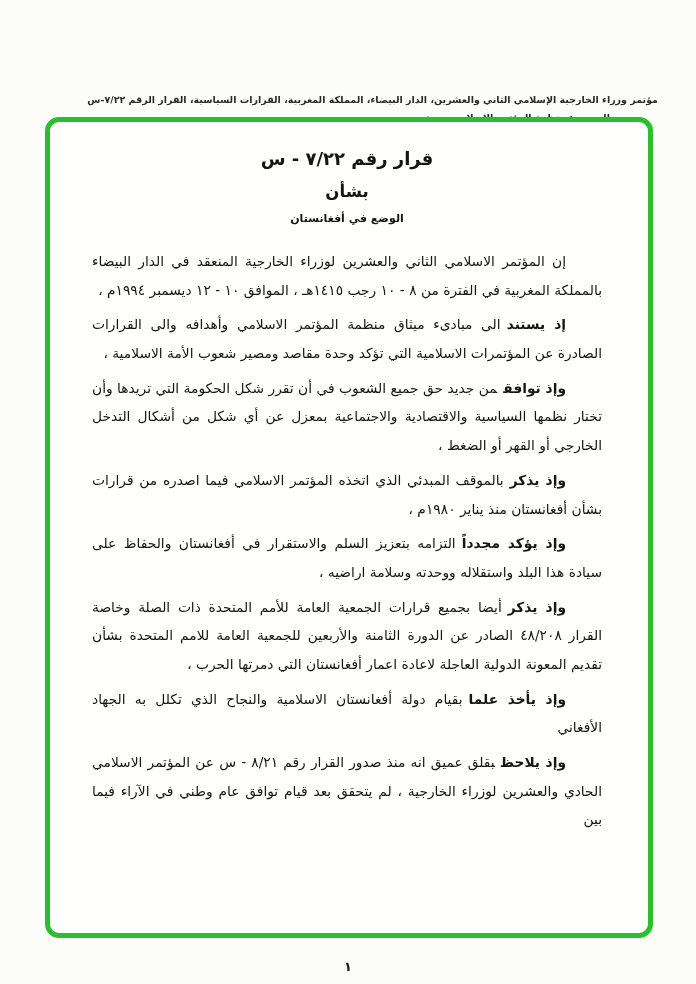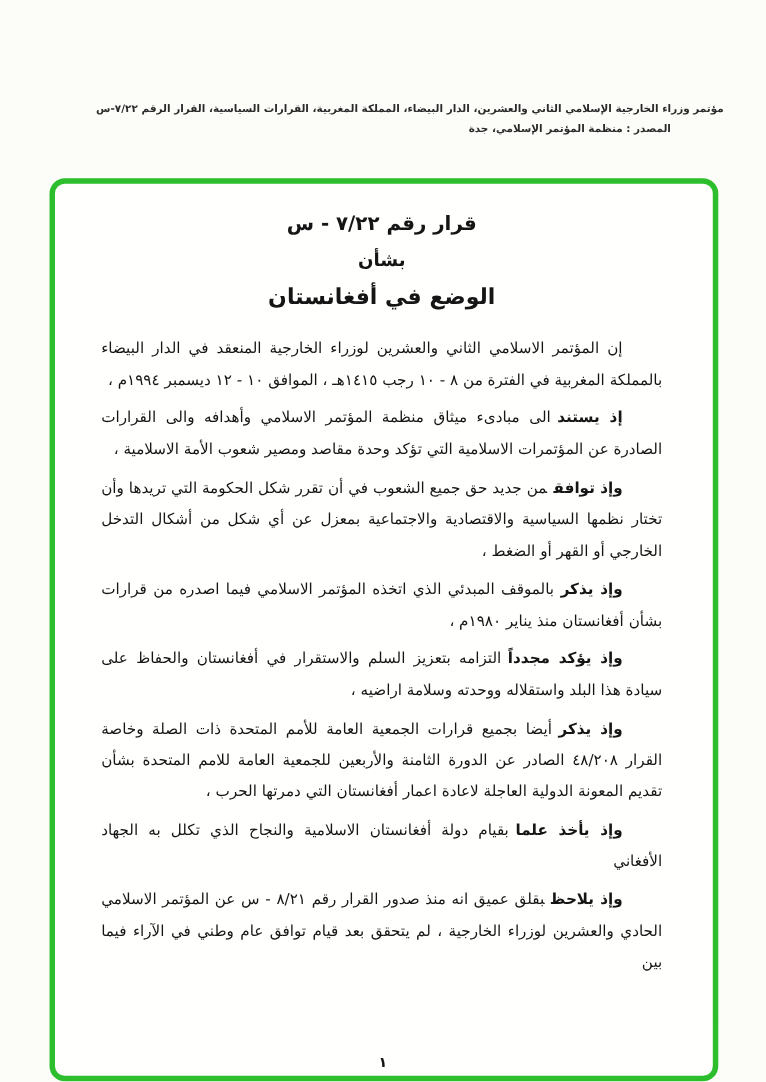--- a/index.html
+++ b/index.html
@@ -43,21 +43,21 @@
     padding: 26px 46px 10px 42px;
     overflow: hidden;
   }
   .title-block {
     text-align: center;
     font-weight: bold;
     margin-bottom: 22px;
   }
   .res-title   { font-size: 18px; margin-bottom: 13px; }
   .subject-label { font-size: 16.5px; margin-bottom: 11px; }
-  .subject-title { font-size: 20px; }
+  .subject-title { font-size: 11px; }
   .body-text {
     font-size: 13.8px;
     line-height: 2.08;
     text-align: justify;
   }
   .para {
     text-indent: 36px;
     margin: 0 0 6px 0;
   }
   .lead {
@@ -76,21 +76,21 @@
   }
 </style>
 </head>
 <body>
 
 <div class="source-header">
   <div>مؤتمر وزراء الخارجية الإسلامي الثاني والعشرين، الدار البيضاء، المملكة المغربية، القرارات السياسية، القرار الرقم ٧/٢٢-س</div>
   <div class="source-line2">المصدر :  منظمة المؤتمر الإسلامي، جدة</div>
 </div>
 
-<div class="doc-frame" style="border-color: rgb(45, 190, 45); margin-top: 45px;">
+<div class="doc-frame" style="border-color: rgb(45, 190, 45);">
   <div class="title-block">
     <div class="res-title">قرار رقم ٧/٢٢ - س</div>
     <div class="subject-label">بشأن</div>
     <div class="subject-title">الوضع في أفغانستان</div>
   </div>
 
   <div class="body-text">
     <p class="para"><span>إن المؤتمر الاسلامي الثاني والعشرين لوزراء الخارجية المنعقد في الدار البيضاء بالمملكة المغربية في الفترة من ٨ - ١٠ رجب ١٤١٥هـ ، الموافق ١٠ - ١٢ ديسمبر ١٩٩٤م ،</span></p>
     <p class="para"><span class="lead">إذ يستند</span><span>الى مبادىء ميثاق منظمة المؤتمر الاسلامي وأهدافه والى القرارات الصادرة عن المؤتمرات الاسلامية التي تؤكد وحدة مقاصد ومصير شعوب الأمة الاسلامية ،</span></p>
     <p class="para"><span class="lead">وإذ توافق</span><span>من جديد حق جميع الشعوب في أن تقرر شكل الحكومة التي تريدها وأن تختار نظمها السياسية والاقتصادية والاجتماعية بمعزل عن أي شكل من أشكال التدخل الخارجي أو القهر أو الضغط ،</span></p>

